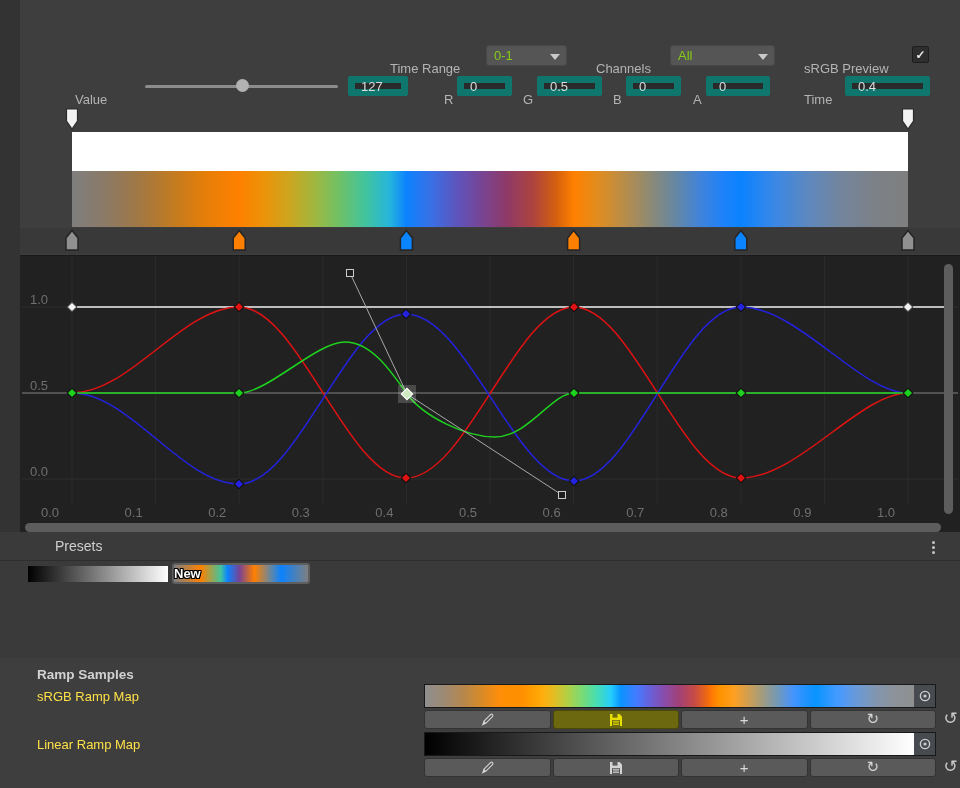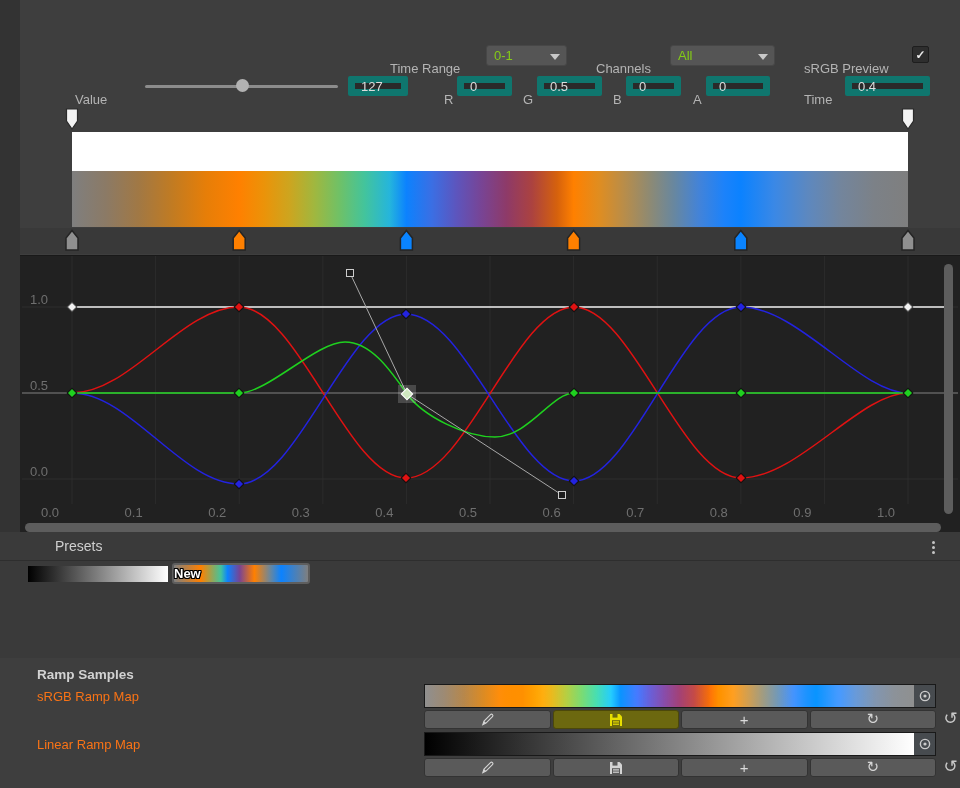--- a/index.html
+++ b/index.html
@@ -49,21 +49,21 @@
          align-items:center;justify-content:center;gap:2px;}
   .kebab i{width:3px;height:3px;border-radius:50%;background:#c4c4c4;}
   .swatch1{position:absolute;left:28px;top:34px;width:140px;height:16px;}
   .swatch2{position:absolute;left:172px;top:31px;width:134px;height:17px;border:2px solid #5e5e5e;border-radius:3px;
            display:flex;align-items:center;justify-content:flex-start;}
   .swatch2 span{color:#fff;font-weight:bold;font-size:13px;
     text-shadow:-1px 0 #000,1px 0 #000,0 -1px #000,0 1px #000,-1px -1px #000,1px 1px #000,1px -1px #000,-1px 1px #000;}
   
   .ramps{left:0;top:658px;width:960px;height:130px;background:#3e3e3e;}
   .ramps-title{position:absolute;left:37px;top:9px;font-weight:bold;color:#d2d2d2;font-size:13.5px;}
-  .ramp-lbl{position:absolute;left:37px;color:#f97316;}
+  .ramp-lbl{position:absolute;left:37px;color:#fde047;}
   .ramp-bar{position:absolute;left:424px;width:512px;height:24px;border:1px solid #191919;box-sizing:border-box;
             display:flex;}
   .ramp-grad{flex:1;}
   .srgb-bright{filter:brightness(1.13) saturate(1.03);}
   .picker-zone{width:21px;background:#474b4f;display:flex;align-items:center;justify-content:center;}
   .btn-row{position:absolute;left:424px;width:512px;height:19px;display:flex;gap:2px;}
   .btn{flex:1;background:#5a5a5a;border:1px solid #333333;border-radius:3px;box-sizing:border-box;
        display:flex;align-items:center;justify-content:center;color:#d4d4d4;}
   .btn.highlight{background:#6c680f;border-color:#4c480a;color:#e8df00;}
   .plus{font-size:15px;line-height:1;color:#dadada;}

